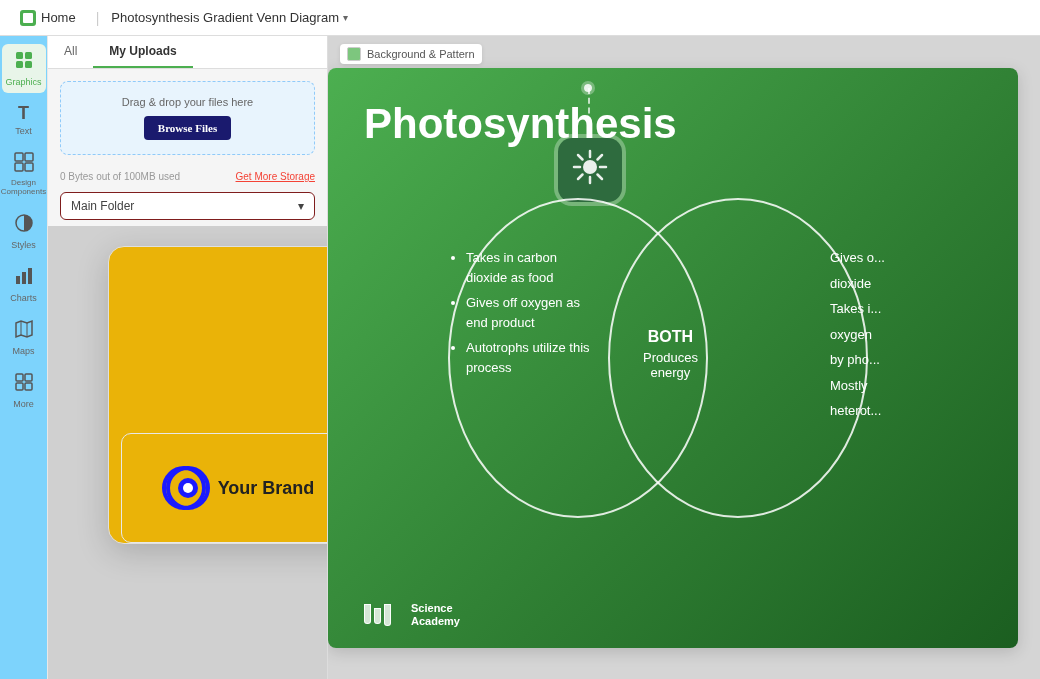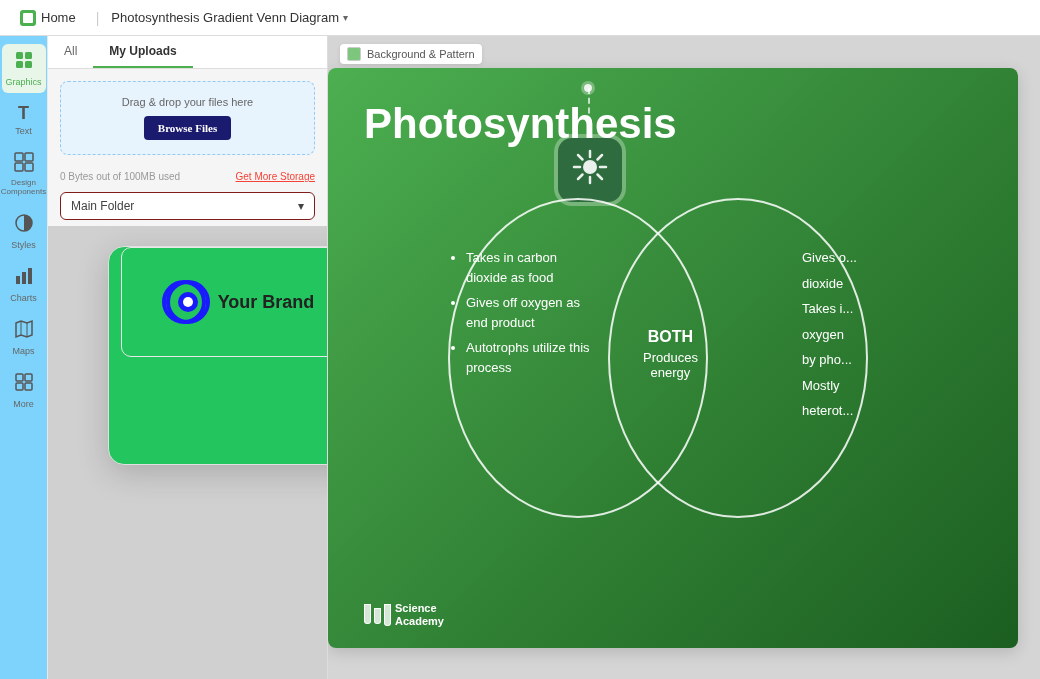--- a/index.html
+++ b/index.html
@@ -132,28 +132,28 @@
       position: relative;
       overflow: hidden;
     }
 
     
     .brand-card {
       position: absolute;
       top: 20px;
       left: 60px;
       width: 260px;
-      height: 219px;
-      background: #22c55e;
+      height: 298px;
+      background: #eab308;
       border-radius: 16px;
       box-shadow: 0 8px 32px rgba(0,0,0,0.18);
       display: flex;
       flex-direction: column;
       align-items: center;
-      justify-content: flex-start;
+      justify-content: flex-end;
       z-index: 20;
       border: 1px solid #e0e0e0;
     }
     .brand-card-inner {
       border: 1px solid #e8e8e8;
       border-radius: 10px;
       padding: 32px 40px;
       display: flex;
       align-items: center;
       gap: 12px;
@@ -230,21 +230,21 @@
       color: #fff;
     }
 
     
     .science-logo {
       position: absolute;
       bottom: 20px;
       left: 36px;
       display: flex;
       align-items: center;
-      gap: 4px;
+      gap: 20px;
       color: #fff;
     }
     .beaker-icon {
       display: flex; gap: 3px;
     }
     .beaker-tube {
       width: 7px; height: 20px;
       background: rgba(255,255,255,0.8);
       border-radius: 0 0 3px 3px;
       border: 1.5px solid rgba(255,255,255,0.9);
@@ -325,21 +325,21 @@
       text-align: center;
       color: #fff;
     }
     .both-label { font-size: 16px; font-weight: 800; }
     .both-sub { font-size: 13px; font-weight: 500; margin-top: 4px; }
 
     
     .right-text {
       position: absolute;
       top: 80px;
-      left: 380px;
+      left: 408px;
       width: 160px;
       color: #fff;
       font-size: 13px;
       line-height: 1.5;
       overflow: hidden;
     }
     .right-text ul { padding-left: 14px; }
     .right-text li { margin-bottom: 6px; }
     .clipped { overflow: hidden; white-space: nowrap; text-overflow: clip; }
   </style>

